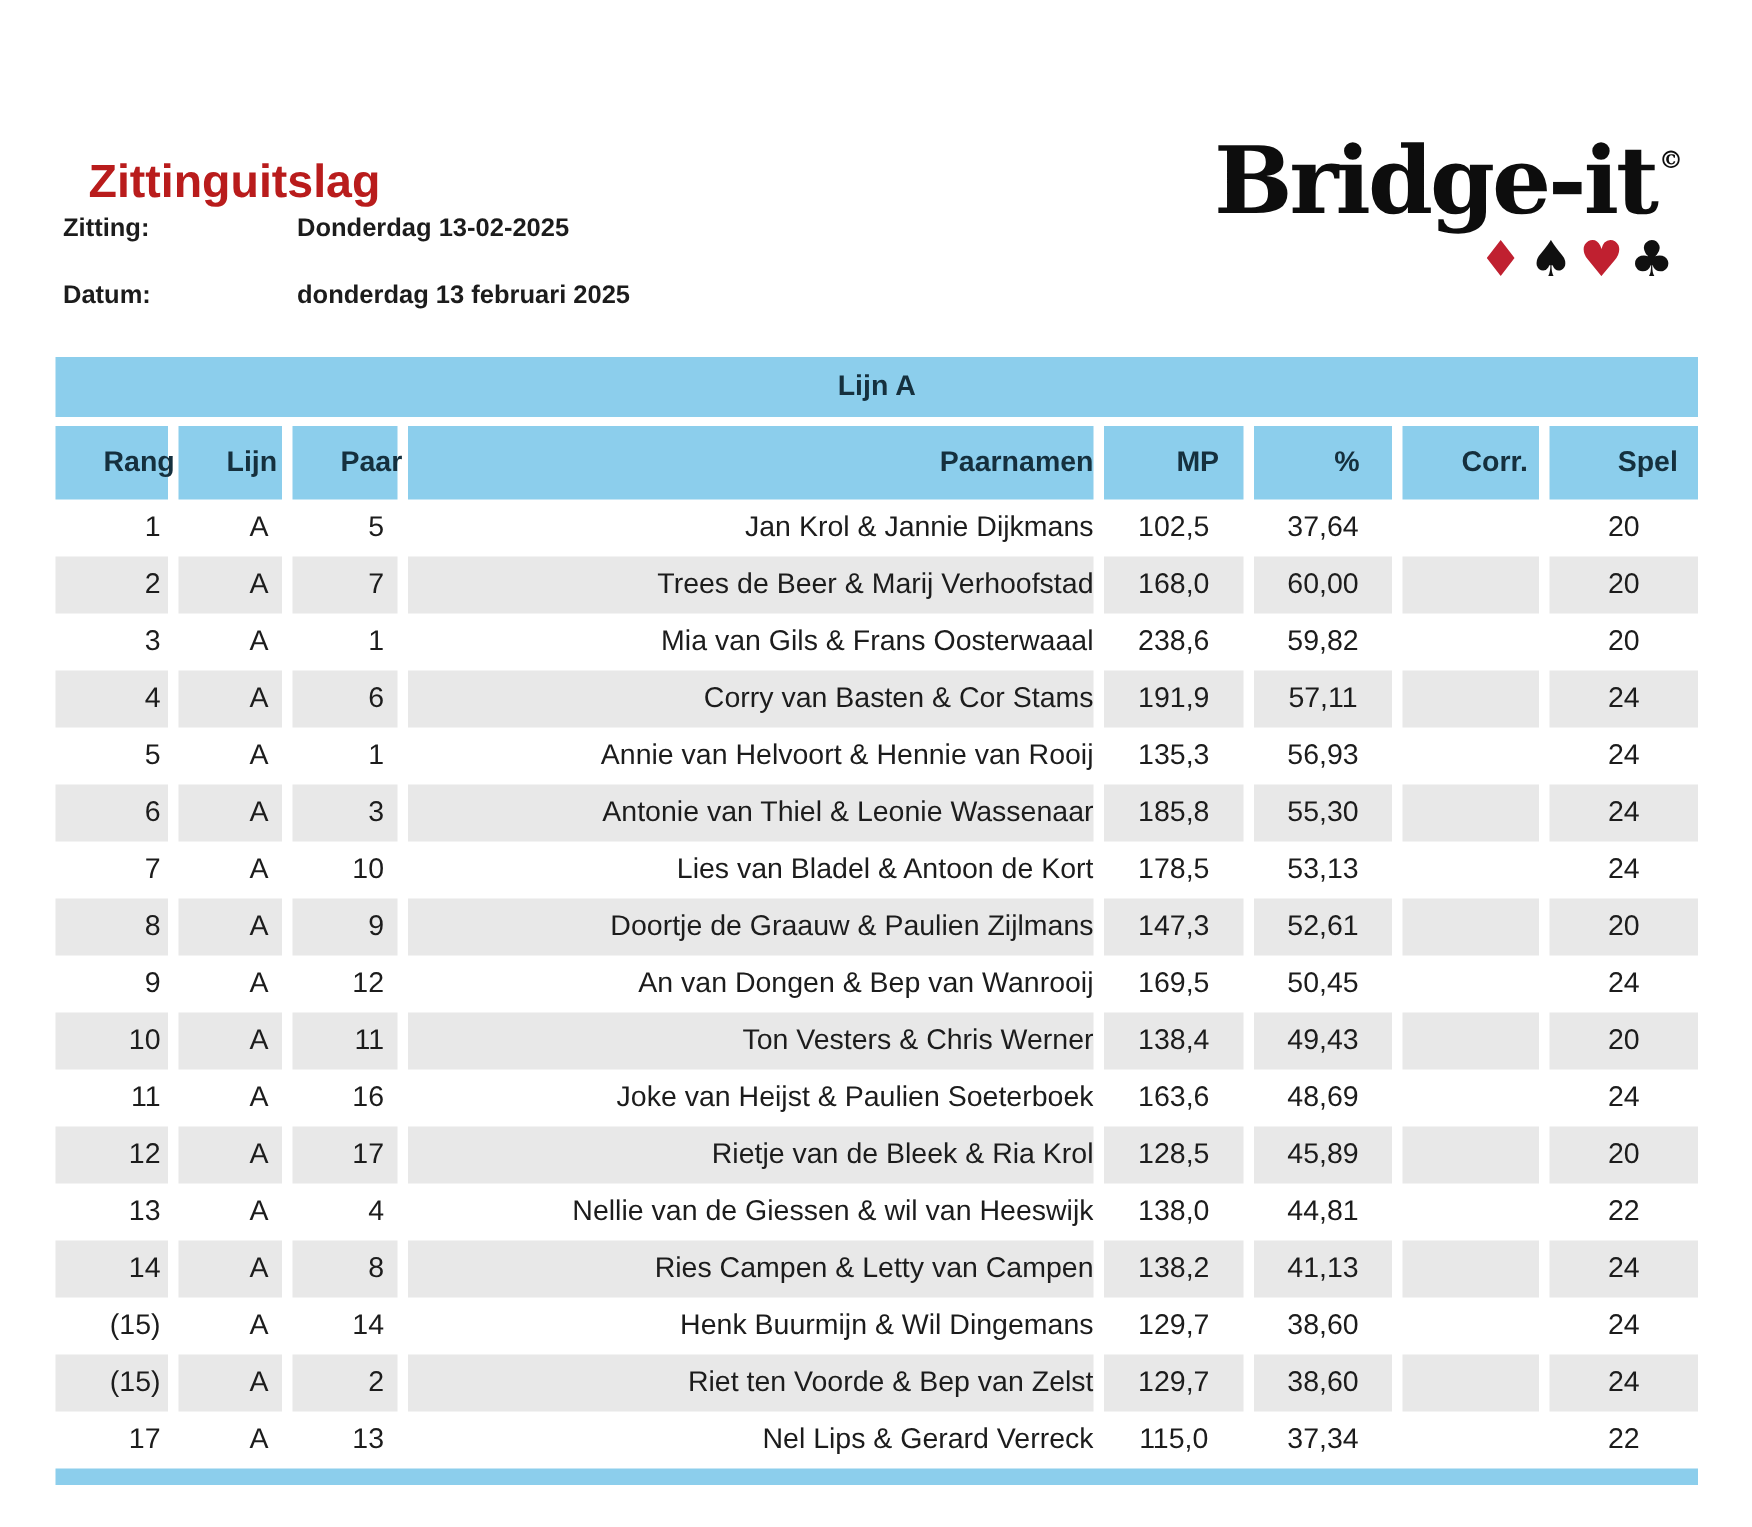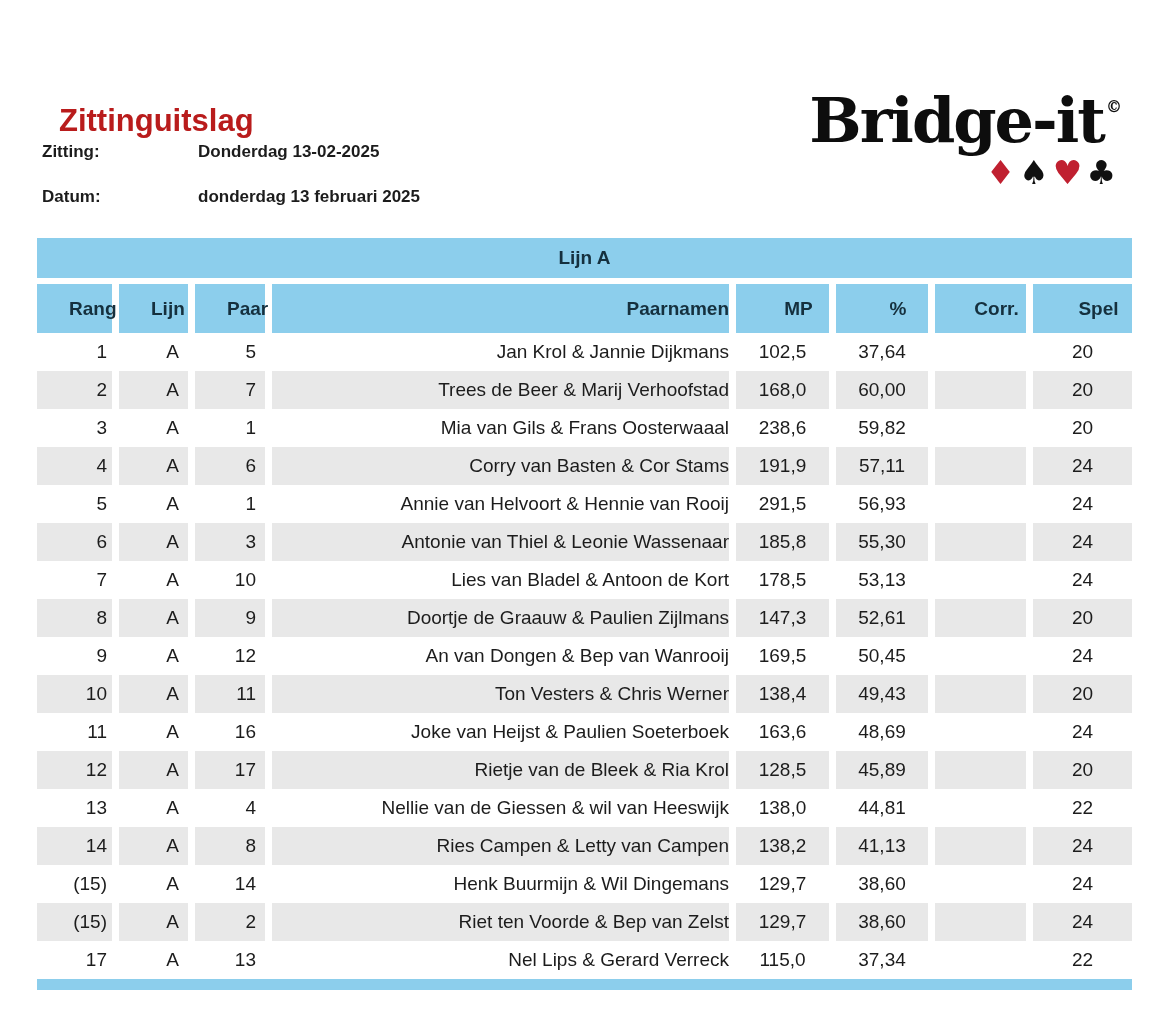--- a/index.html
+++ b/index.html
@@ -154,21 +154,21 @@
     <div class="cell c-pct">57,11</div>
     <div class="cell c-corr"></div>
     <div class="cell c-spel">24</div>
   </div>
 
   <div class="trow body-row">
     <div class="cell c-rang">5</div>
     <div class="cell c-lijn">A</div>
     <div class="cell c-paar">1</div>
     <div class="cell c-naam">Annie van Helvoort &amp; Hennie van Rooij</div>
-    <div class="cell c-mp">291,5</div>
+    <div class="cell c-mp">135,3</div>
     <div class="cell c-pct">56,93</div>
     <div class="cell c-corr"></div>
     <div class="cell c-spel">24</div>
   </div>
 
   <div class="trow body-row">
     <div class="cell c-rang">6</div>
     <div class="cell c-lijn">A</div>
     <div class="cell c-paar">3</div>
     <div class="cell c-naam">Antonie van Thiel &amp; Leonie Wassenaar</div>

